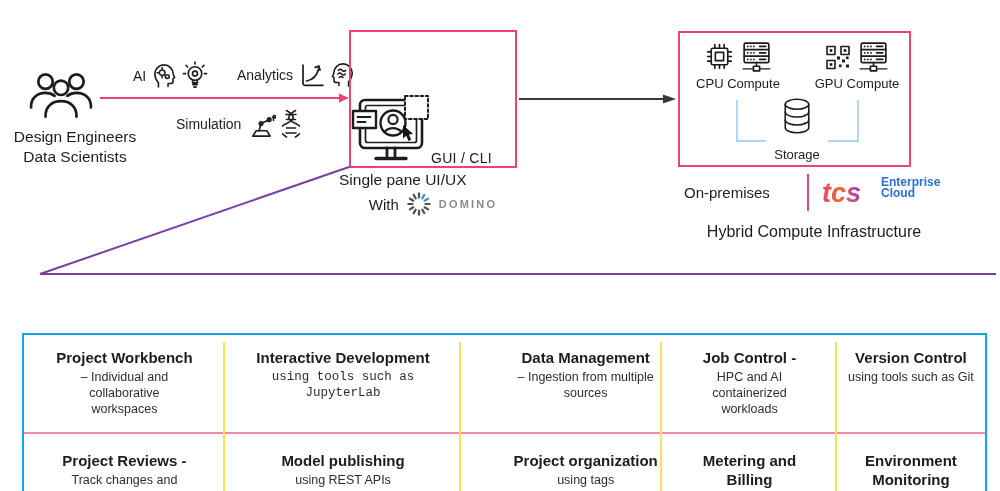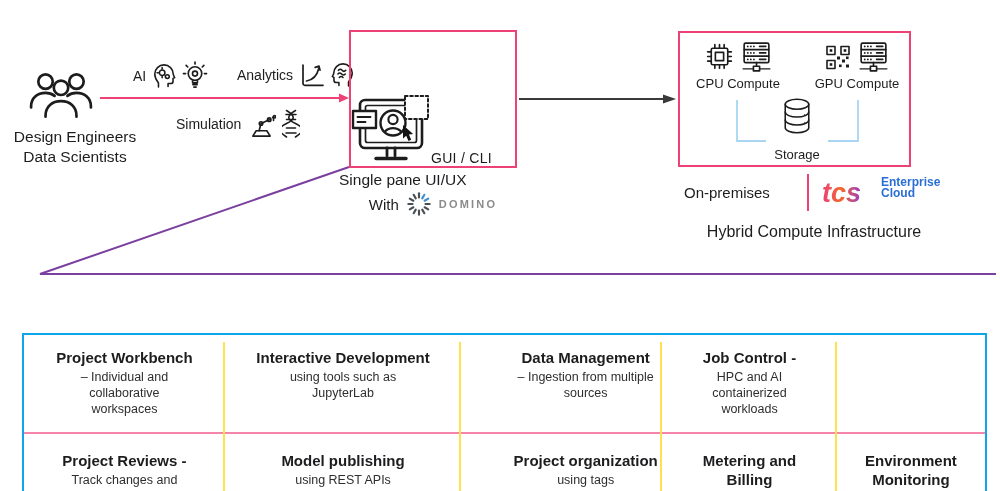--- a/index.html
+++ b/index.html
@@ -56,21 +56,21 @@
   .t-row{display:flex;width:100%;box-sizing:border-box;}
   #t-row-0{height:99px;border-bottom:2px solid #f585a8;}
   #t-row-1{height:91px;}
   .t-cell{box-sizing:border-box;text-align:center;display:flex;flex-direction:column;align-items:center;}
   .t-cell.c0{width:20.9%;} .t-cell.c1{width:24.6%;} .t-cell.c2{width:20.9%;padding-left:48px;}
   .t-cell.c3{width:18.2%;} .t-cell.c4{width:15.4%;}
   #t-row-0 .t-cell{padding-top:13px;}
   #t-row-1 .t-cell{padding-top:17px;}
   .t-title{font-size:15px;font-weight:bold;line-height:19px;}
   .t-sub{font-size:12.5px;line-height:16px;color:#2e2e30;margin-top:2px;}
-  #t-row-0 .c0 .t-sub{max-width:132px;} #t-row-0 .c1 .t-sub{max-width:150px;}
+  #t-row-0 .c0 .t-sub{max-width:132px;} #t-row-0 .c1 .t-sub{max-width:150px;font-family:Liberation Mono, monospace;}
   #t-row-0 .c2 .t-sub{max-width:138px;} #t-row-0 .c3 .t-sub{max-width:112px;}
   #t-row-0 .c4 .t-sub{max-width:150px;} #t-row-1 .c0 .t-sub{max-width:148px;}
   #t-row-1 .c3 .t-title{max-width:118px;} #t-row-1 .c4 .t-title{max-width:118px;}
   .v-div{position:absolute;top:7px;bottom:7px;width:2px;background:#ffe14d;}
   #v-div-0{left:199px;} #v-div-1{left:435px;} #v-div-2{left:636px;} #v-div-3{left:811px;}
 </style>
 </head>
 <body>
 
 <div id="canvas">
@@ -331,20 +331,24 @@
         <span class="t-sub">using tools such as JupyterLab</span>
       </div>
       <div class="t-cell c2">
         <span class="t-title">Data Management</span>
         <span class="t-sub">– Ingestion from multiple sources</span>
       </div>
       <div class="t-cell c3">
         <span class="t-title">Job Control -</span>
         <span class="t-sub">HPC and AI containerized workloads</span>
       </div>
+      <div class="t-cell c4">
+        <span class="t-title">Version Control</span>
+        <span class="t-sub">using tools such as Git</span>
+      </div>
     </div>
     <div class="t-row" id="t-row-1">
       <div class="t-cell c0">
         <span class="t-title">Project Reviews -</span>
         <span class="t-sub">Track changes and collaborate</span>
       </div>
       <div class="t-cell c1">
         <span class="t-title">Model publishing</span>
         <span class="t-sub">using REST APIs</span>
       </div>

